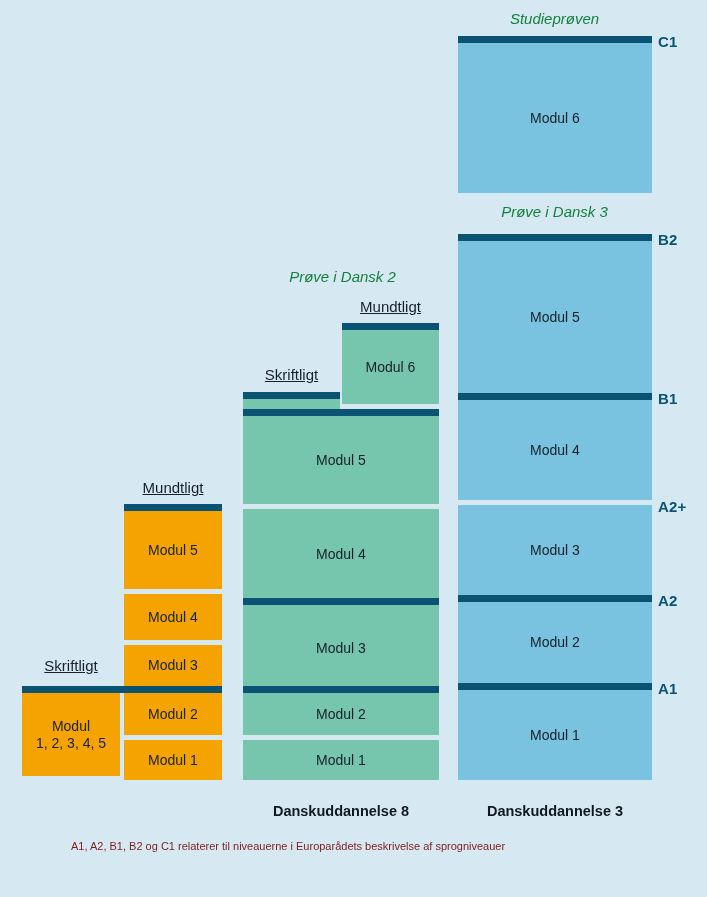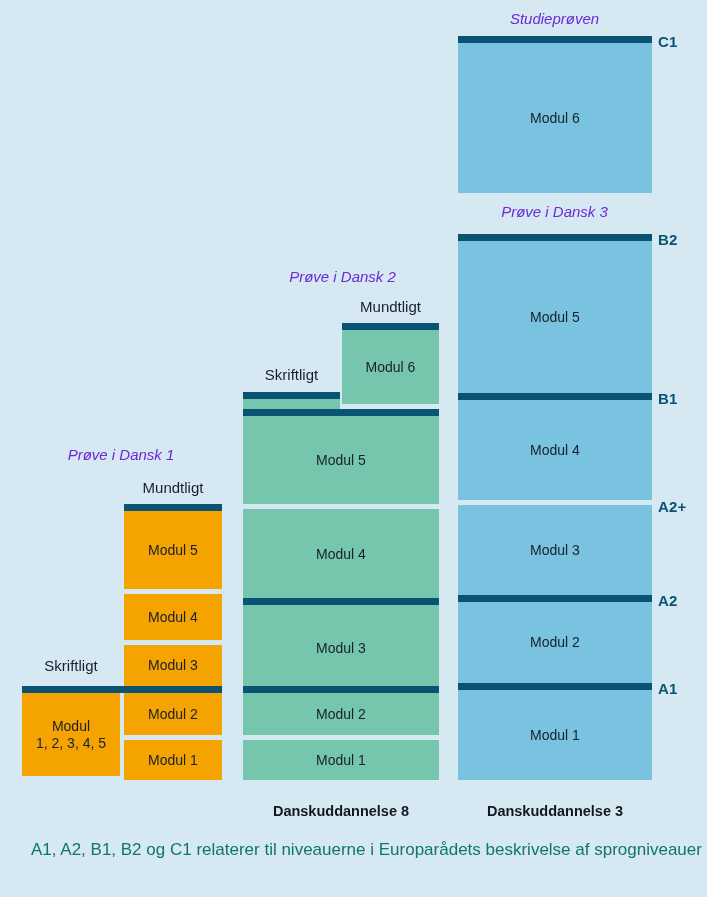--- a/index.html
+++ b/index.html
@@ -59,47 +59,49 @@
     font-size: 15px;
     color: #0a5373;
     letter-spacing: 0.2px;
     white-space: nowrap;
   }
 
   .exam-title {
     position: absolute;
     font-style: italic;
     font-size: 15px;
-    color: #6d28d9;
+    color: #15803d;
     white-space: nowrap;
     text-align: center;
   }
 
   .part-label {
     position: absolute;
     font-size: 15px;
     color: #18202b;
     white-space: nowrap;
     text-align: center;
+    text-decoration: underline;
   }
 
   .col-caption {
     position: absolute;
     font-weight: bold;
     font-size: 14.5px;
     color: #12181f;
     white-space: nowrap;
     text-align: center;
   }
 
   .footnote {
     position: absolute;
-    font-size: 17px;
-    color: #0f766e;
+    font-size: 11px;
+    color: #7f1d1d;
     white-space: nowrap;
+    margin-left: 40px;
   }
 </style>
 </head>
 <body>
 
 <div id="stage">
 
   <div class="exam-title" style="left:457px; top:10px; width:195px;">Studieprøven</div>
 
   <div class="topbar" style="left:458px; top:36px; width:194px;"></div>
@@ -154,21 +156,20 @@
   <div class="divider-dark" style="left:243px; top:598px; width:196px;"></div>
 
   <div class="block teal" style="left:243px; top:605px; width:196px; height:87px;">Modul 3</div>
   <div class="divider-dark" style="left:243px; top:686px; width:196px;"></div>
 
   <div class="block teal" style="left:243px; top:693px; width:196px; height:42px;">Modul 2</div>
   <div class="divider-light" style="left:243px; top:735px; width:196px;"></div>
 
   <div class="block teal" style="left:243px; top:740px; width:196px; height:40px;">Modul 1</div>
 
-  <div class="exam-title" style="left:22px; top:446px; width:198px;">Prøve i Dansk 1</div>
 
   <div class="part-label" style="left:124px; top:479px; width:98px;">Mundtligt</div>
 
   <div class="topbar" style="left:124px; top:504px; width:98px;"></div>
   <div class="block orange" style="left:124px; top:511px; width:98px; height:78px;">Modul 5</div>
   <div class="divider-light" style="left:124px; top:589px; width:98px;"></div>
   <div class="block orange" style="left:124px; top:594px; width:98px; height:46px;">Modul 4</div>
   <div class="divider-light" style="left:124px; top:640px; width:98px;"></div>
   <div class="block orange" style="left:124px; top:645px; width:98px; height:41px;">Modul 3</div>
 

